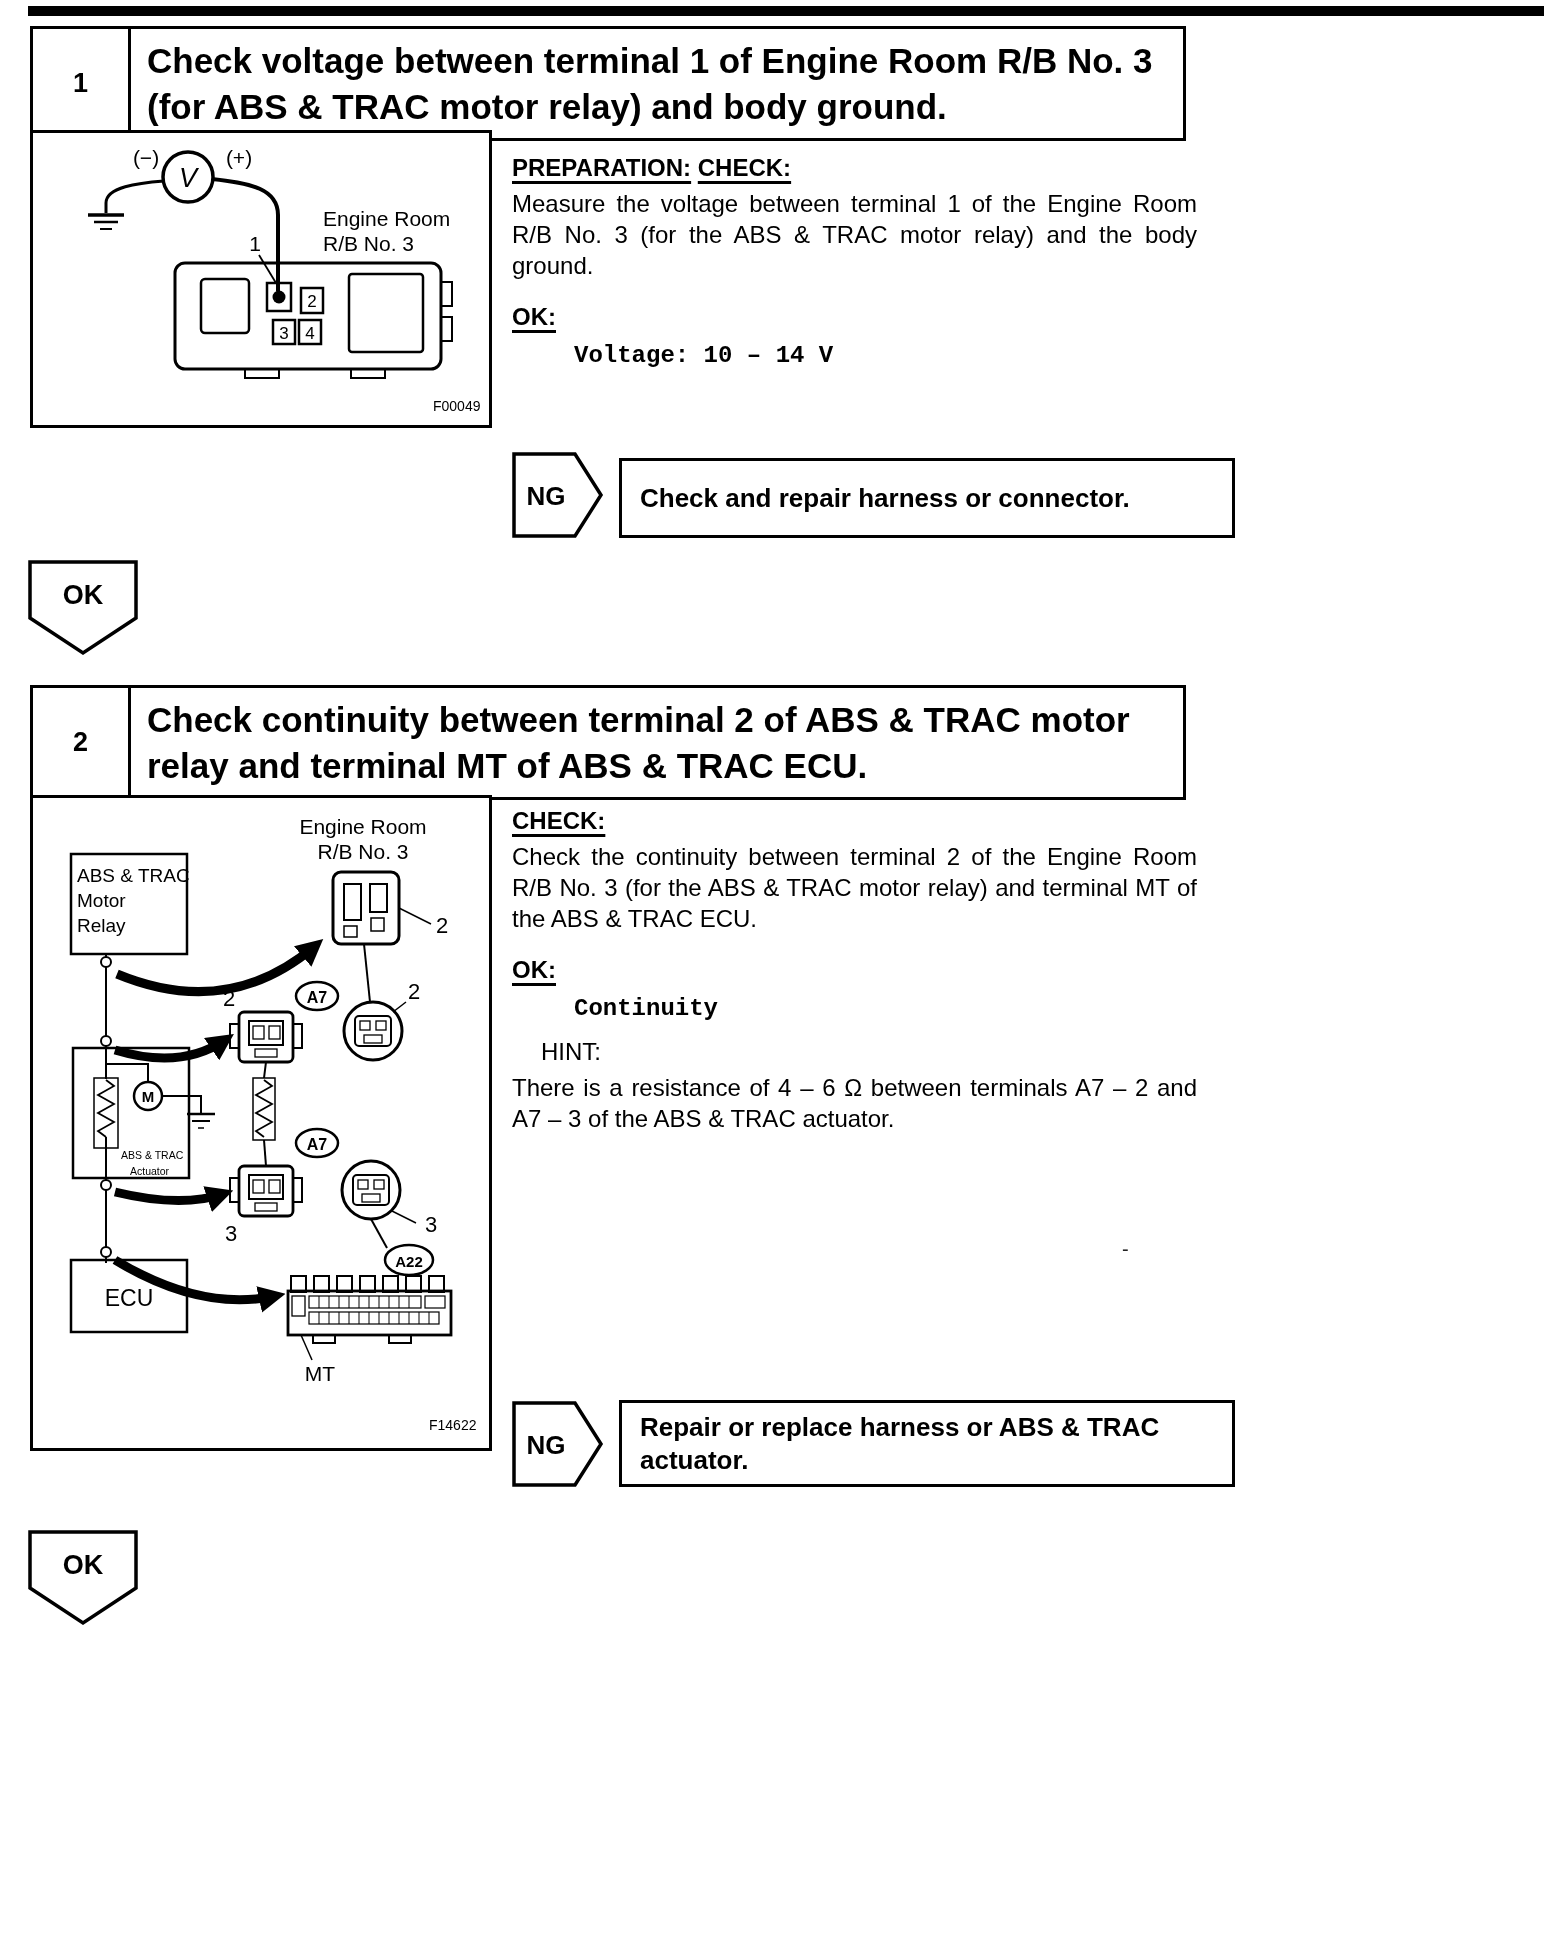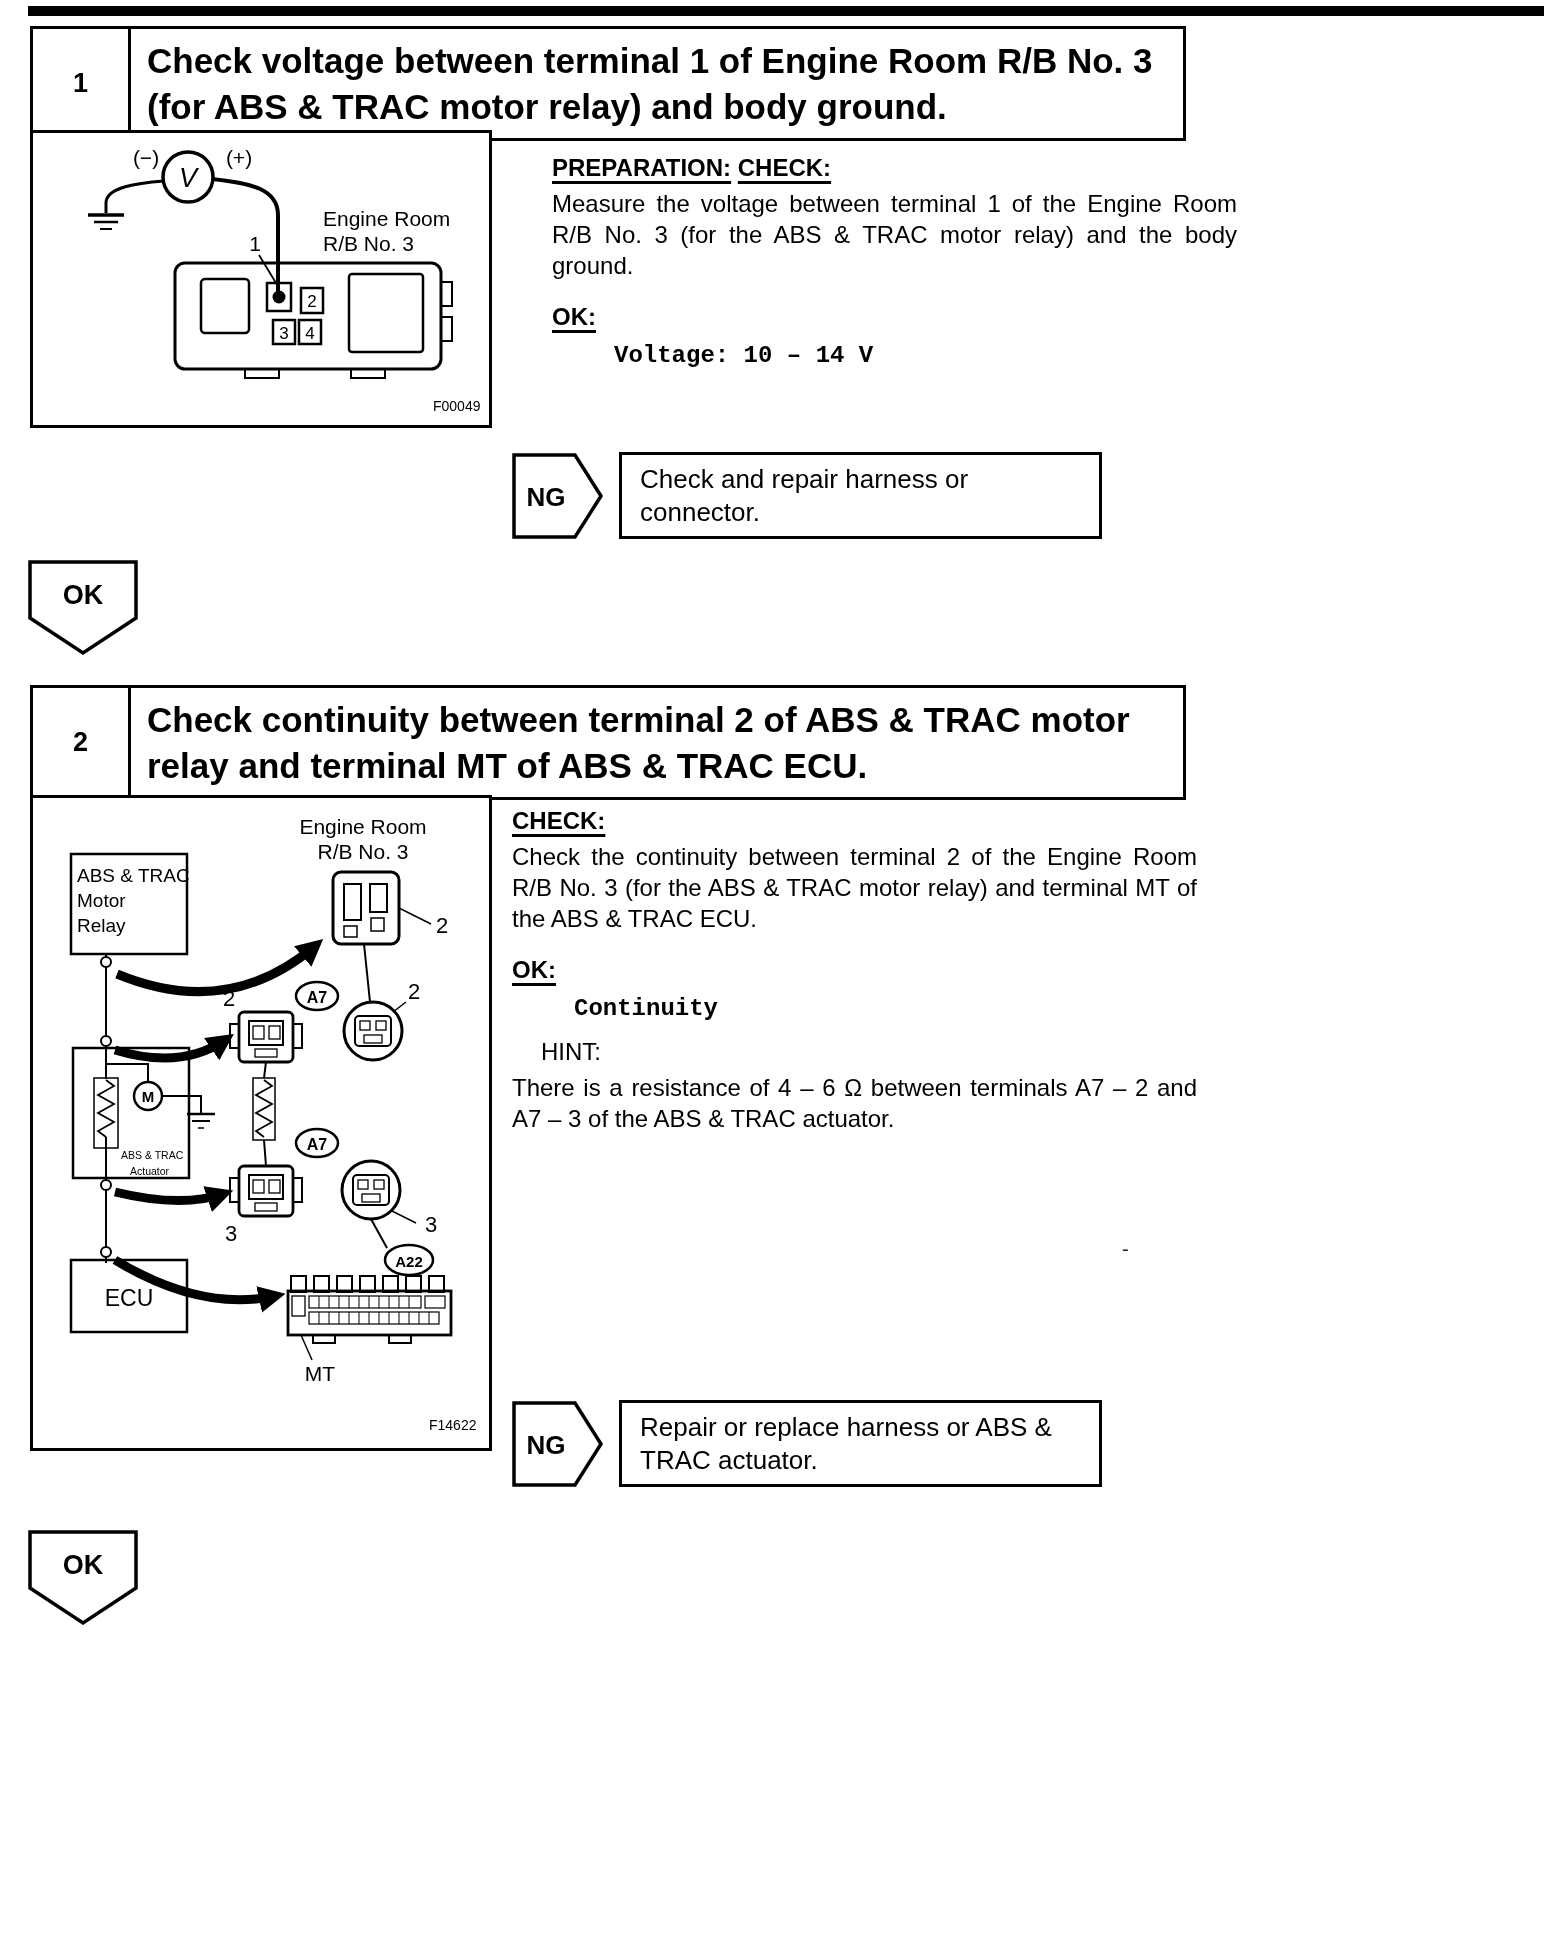--- a/index.html
+++ b/index.html
@@ -16,21 +16,21 @@
   svg text{font-family:"Liberation Sans",sans-serif;fill:#000;}
   .rcol{width:685px;font-size:24px;line-height:31px;}
   .sec-label{display:inline-block;font-weight:bold;text-decoration:underline;
              text-decoration-thickness:2.5px;text-underline-offset:5px;margin-top:14px;}
   .sec-label.first{margin-top:0;}
   .plain-label{margin-top:12px;margin-left:29px;}
   .body-text{text-align:justify;margin:5px 0 6px 0;}
   .ok-value{font-weight:bold;margin:8px 0 0 62px;font-family:Liberation Mono, monospace;}
   .ng-row{display:flex;align-items:flex-end;}
   .ng-box{border:3px solid #000;margin-left:15px;min-height:80px;display:flex;align-items:center;
-          font-weight:normal;font-size:26px;line-height:1.25;padding:8px 18px;box-sizing:border-box;width:483px;}
+          font-weight:bold;font-size:26px;line-height:1.25;padding:8px 18px;box-sizing:border-box;width:616px;}
   .stray{font-size:20px;color:#222;}
 </style>
 </head>
 <body>
 
 <div class="abs scan-bar" style="left:28px;top:6px;width:1516px;height:10px;"></div>
 
 <div class="abs step-header" style="left:30px;top:26px;width:1150px;min-height:80px;">
   <div class="step-num">1</div>
   <div class="step-title">Check voltage between terminal 1 of Engine Room R/B&nbsp;No.&nbsp;3 (for ABS &amp; TRAC motor relay) and body ground.</div>
@@ -67,21 +67,21 @@
     <text x="290" y="93" font-size="21">Engine Room</text>
     <text x="290" y="118" font-size="21">R/B No. 3</text>
     <text x="222" y="118" font-size="21" text-anchor="middle">1</text>
     <text x="279" y="174" font-size="17" text-anchor="middle">2</text>
     <text x="251" y="206" font-size="17" text-anchor="middle">3</text>
     <text x="277" y="206" font-size="17" text-anchor="middle">4</text>
     <text x="400" y="278" font-size="14">F00049</text>
   </svg>
 </div>
 
-<div class="abs rcol" style="left:512px;top:138px;margin-left:40px;">
+<div class="abs rcol" style="left:512px;top:138px;">
   <div class="sec-label first">PREPARATION:</div>
   <div class="sec-label">CHECK:</div>
   <div class="body-text">Measure the voltage between terminal 1 of the Engine Room R/B&nbsp;No.&nbsp;3 (for the ABS &amp; TRAC motor relay) and the body ground.</div>
   <div class="sec-label">OK:</div>
   <div class="ok-value">Voltage: 10 – 14 V</div>
 </div>
 
 <div class="abs ng-row" style="left:512px;top:452px;">
   <svg width="92" height="86" viewBox="0 0 92 86">
     <polygon points="2,2 63,2 89,43 63,84 2,84" fill="#fff" stroke="#000" stroke-width="3.5"></polygon>

